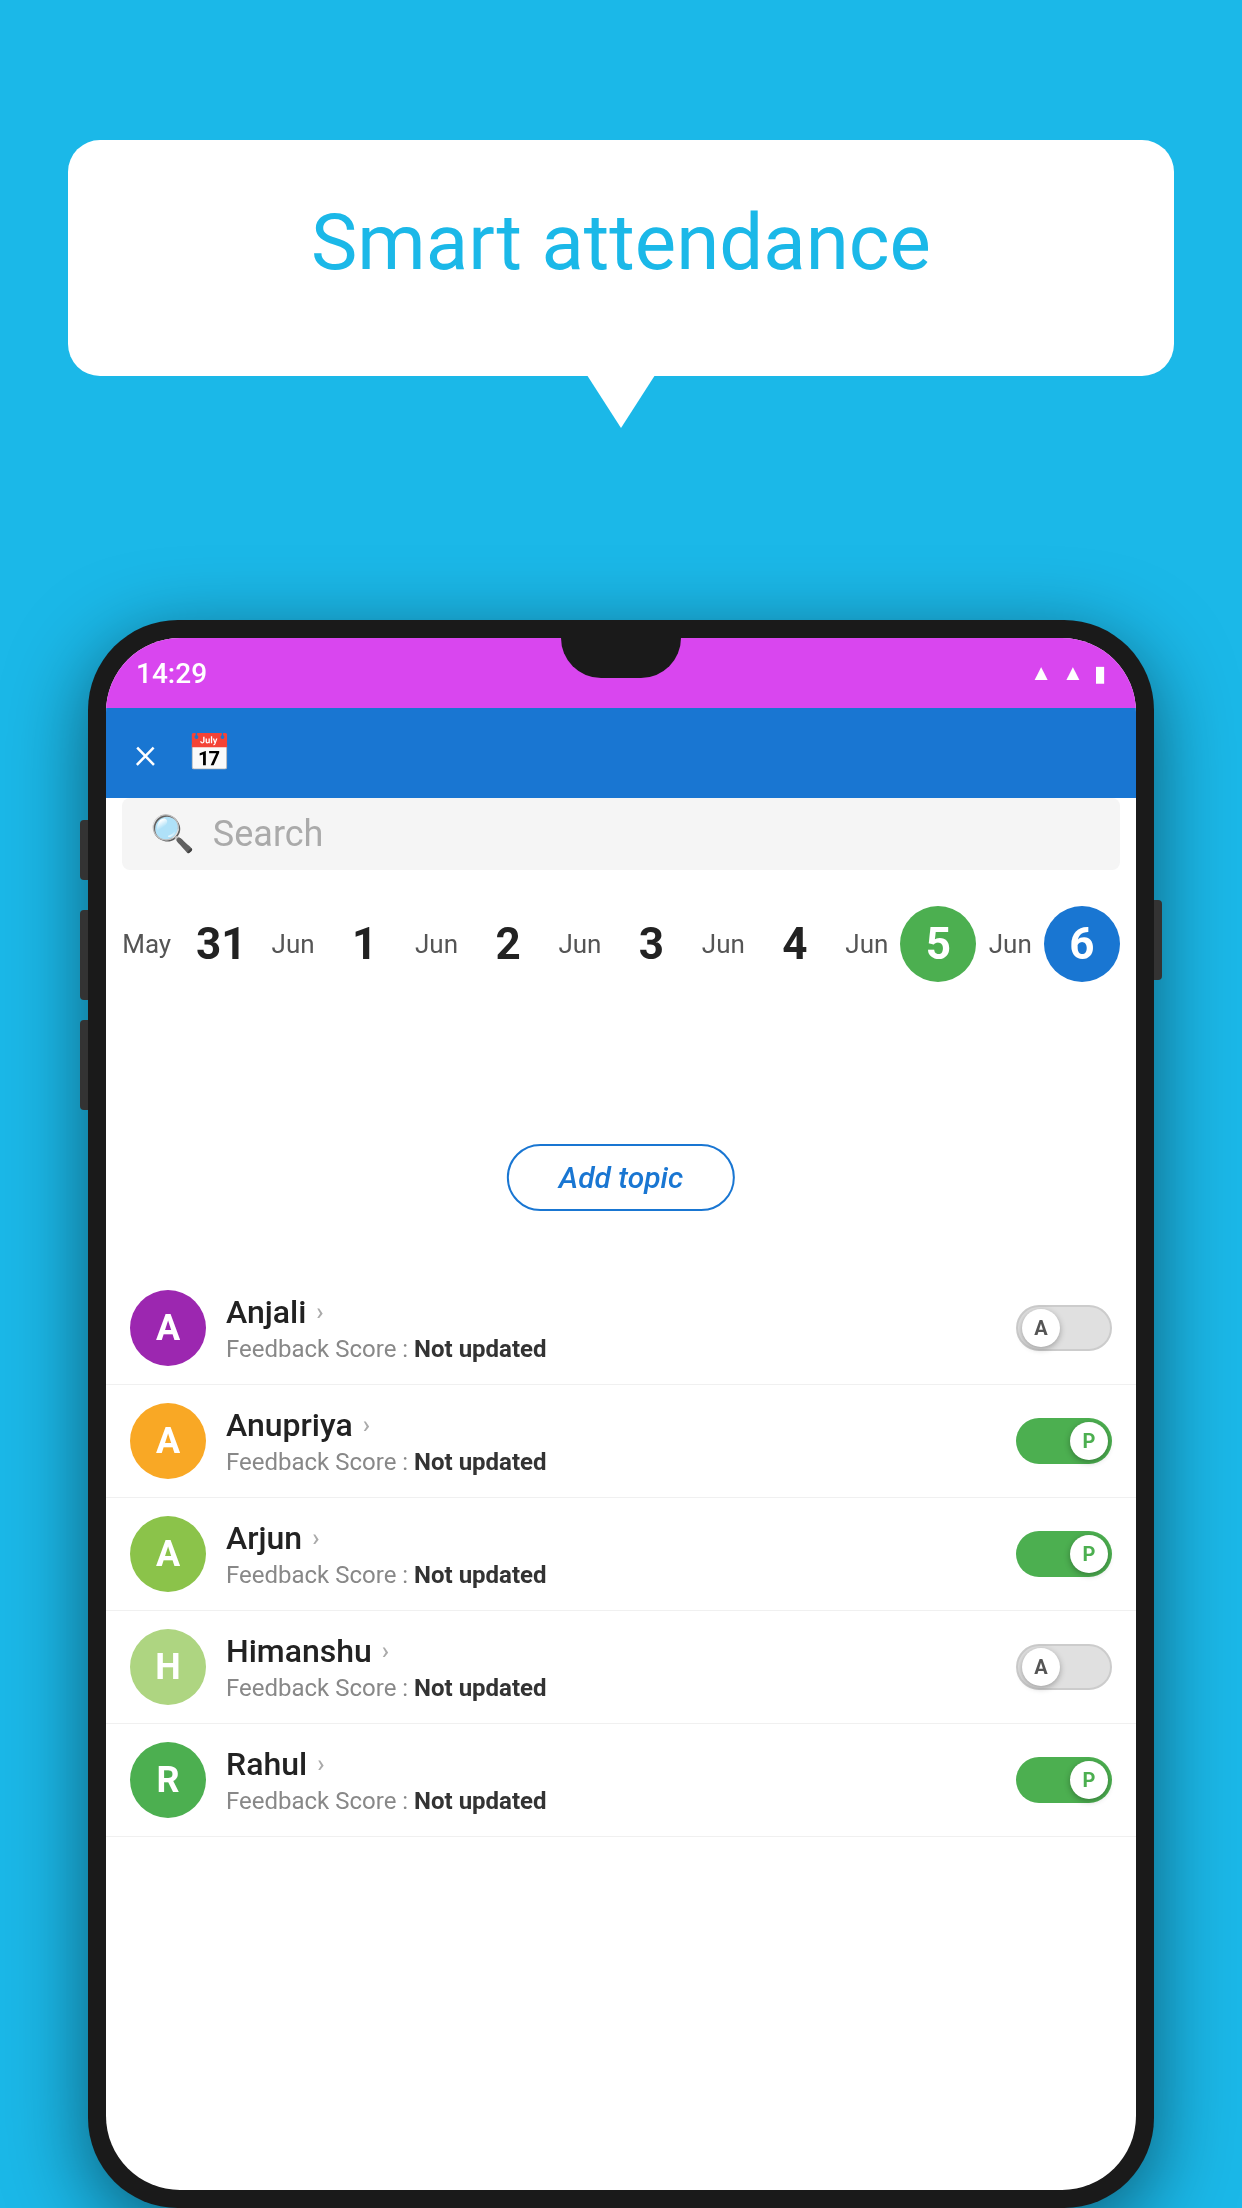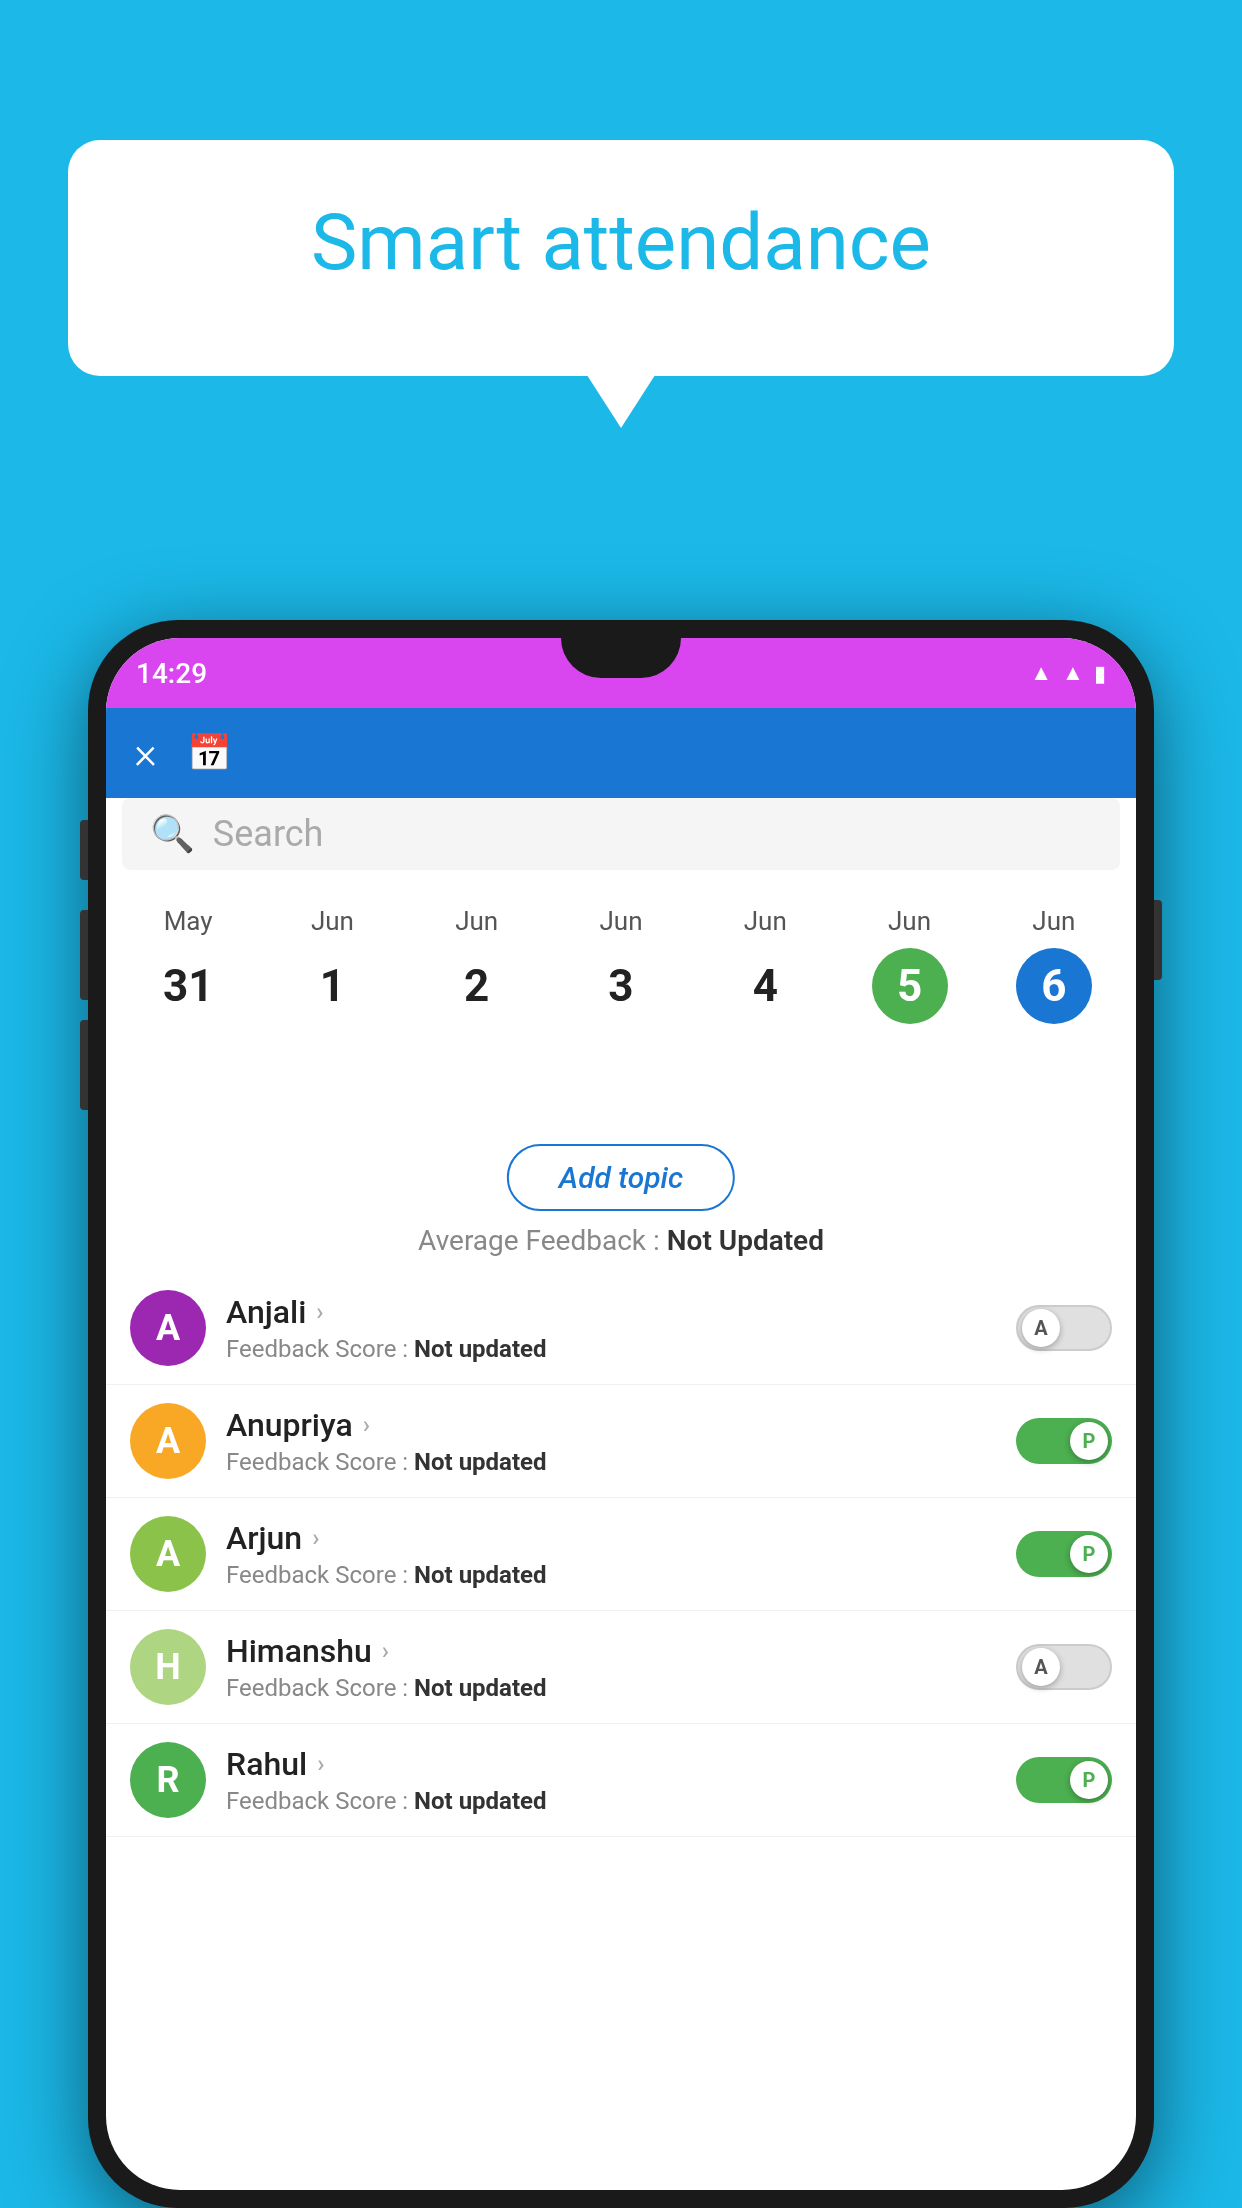--- a/index.html
+++ b/index.html
@@ -188,21 +188,21 @@
       top: 248px;
       left: 0;
       right: 0;
       padding: 20px 10px;
       display: flex;
       justify-content: space-around;
       align-items: flex-start;
     }
     .cal-day {
       display: flex;
-      flex-direction: column;
+      flex-direction: row;
       align-items: center;
       gap: 12px;
     }
     .cal-month {
       font-size: 26px;
       color: #555;
       font-weight: 400;
     }
     .cal-date {
       width: 76px;
@@ -464,23 +464,20 @@
           </div>
           <div class="cal-day">
             <div class="cal-month">Jun</div>
             <div class="cal-date selected">6</div>
           </div>
         </div>
 
 
       <div class="add-topic-btn">Add topic</div>
 
-      <div class="avg-feedback">
-        <span>Average Feedback : </span><strong>Not Updated</strong>
-      </div>
 
       <div class="student-list" id="student-list">
       <div class="student-row">
             <div class="avatar" style="background: rgb(156, 39, 176);">A</div>
             <div class="student-info">
               <div class="student-name">Anjali <span class="chevron">›</span></div>
               <div class="student-feedback">Feedback Score : <strong>Not updated</strong></div>
             </div>
             <div class="toggle-wrap">
               <div class="toggle off">

